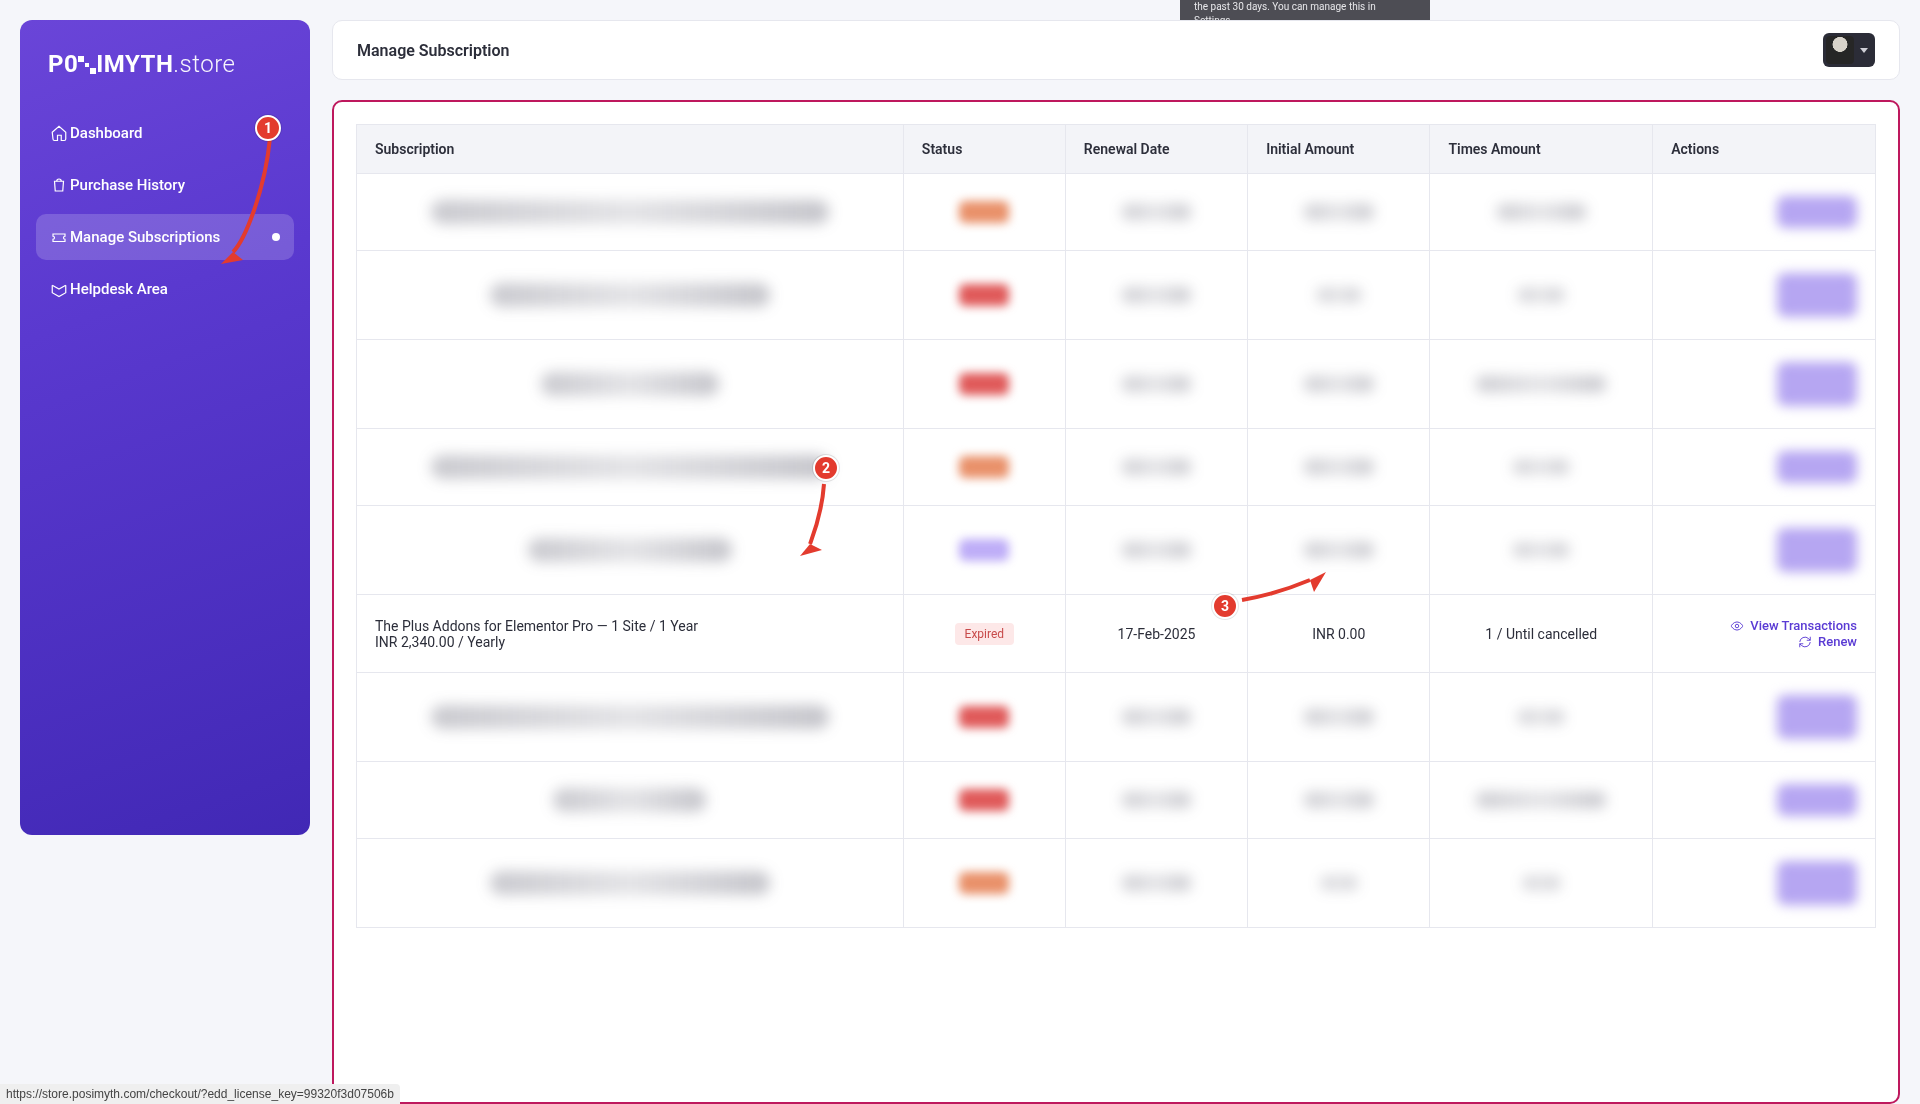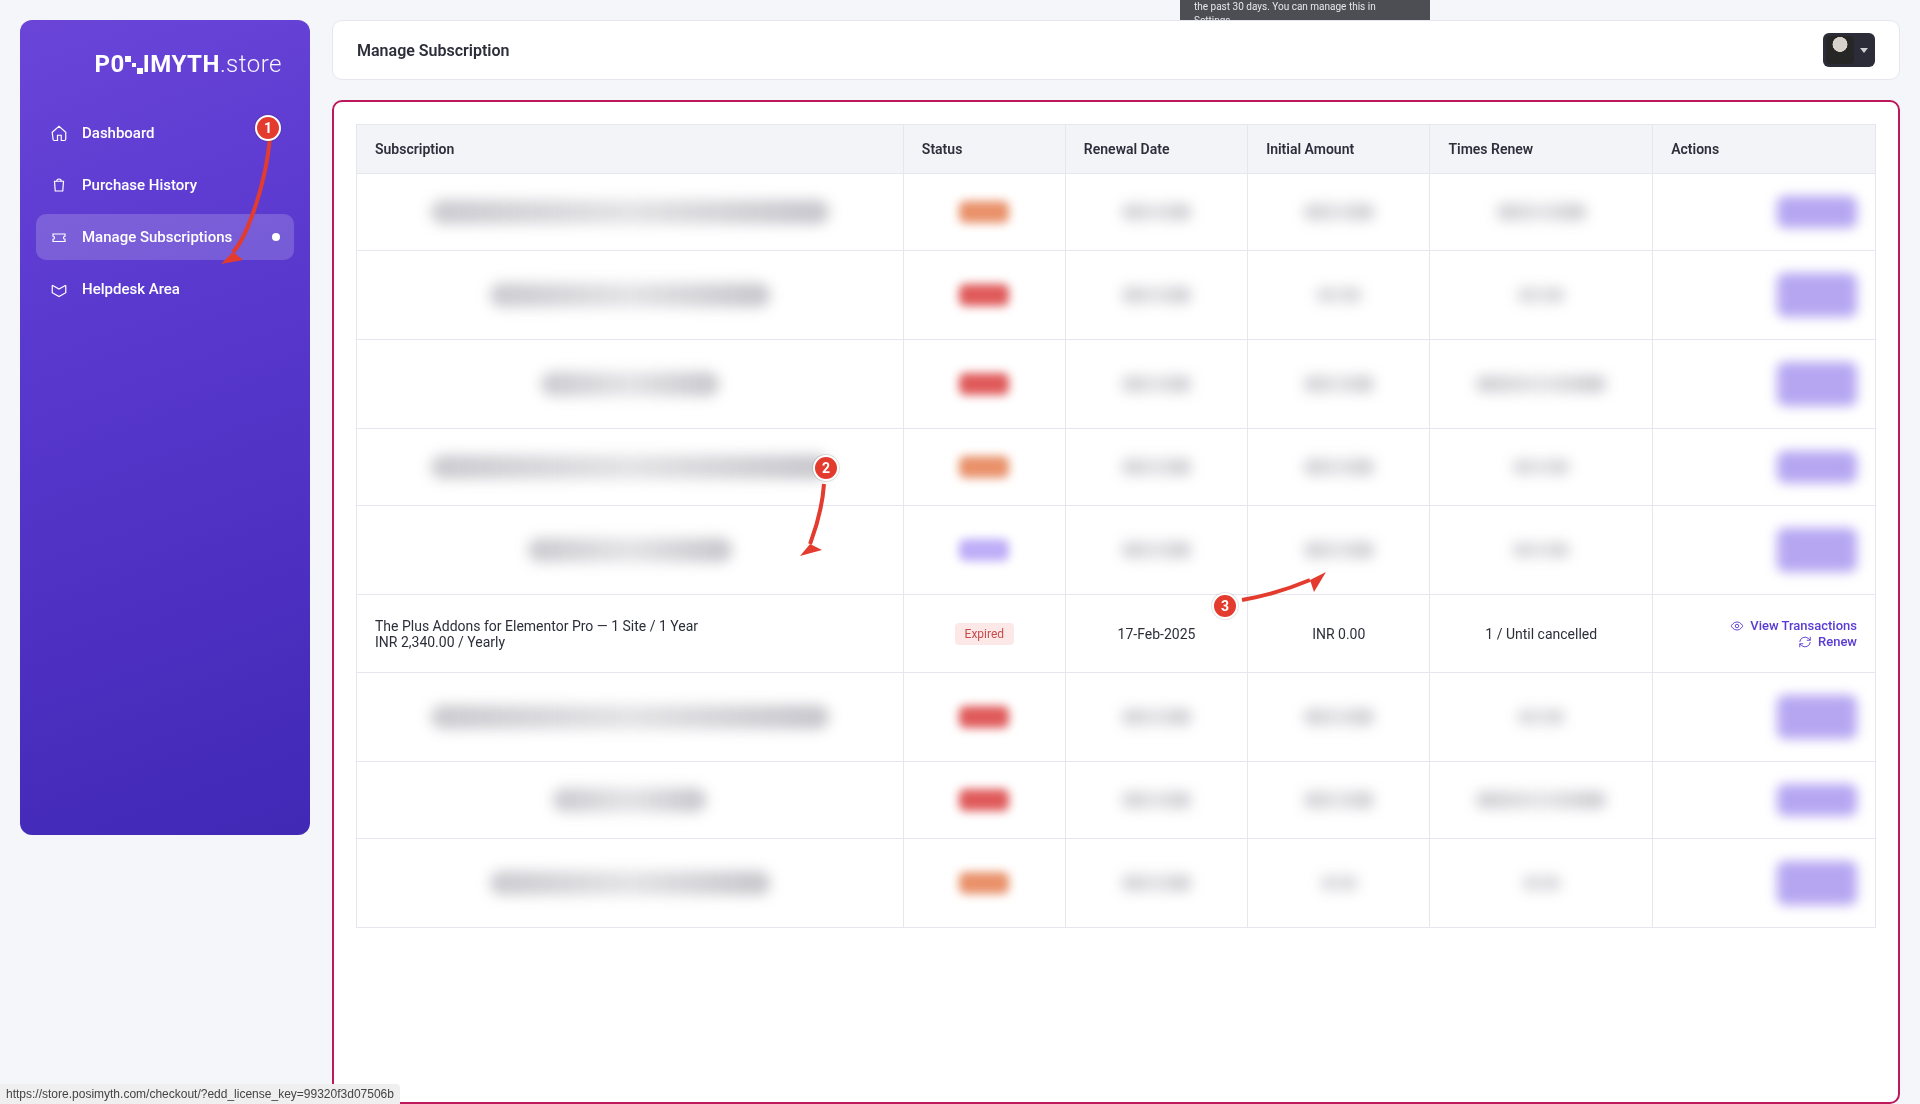--- a/index.html
+++ b/index.html
@@ -17,42 +17,41 @@
   .sidebar {
     position: absolute;
     left: 20px;
     top: 20px;
     width: 290px;
     height: 815px;
     border-radius: 12px;
     background: linear-gradient(160deg, #6a45d8 0%, #5a39cf 35%, #4128b5 100%);
     color: #fff;
     padding: 22px 0;
-    text-align: right;
   }
   .logo {
     padding: 8px 28px 32px 28px;
     font-size: 24px;
     font-weight: 700;
     letter-spacing: .5px;
   }
   .logo .thin { font-weight: 300; opacity:.95; }
   .logo .x {
     display:inline-block;
     width:18px; height:18px;
     position:relative;
     top:2px;
     background:
       linear-gradient(#fff,#fff) center/4px 4px no-repeat,
       linear-gradient(#fff,#fff) left top/6px 6px no-repeat,
       linear-gradient(#fff,#fff) right bottom/6px 6px no-repeat;
   }
   .nav { list-style:none; padding:0 16px; }
   .nav-item {
-    display:flex; align-items:center; gap:14px;
+    display:flex; align-items:center; gap:2px;
     padding:14px 14px;
     border-radius:10px;
     font-size:15px;
     font-weight:500;
     cursor:pointer;
     margin-bottom:6px;
     position:relative;
   }
   .nav-item.active {
     background: rgba(255,255,255,0.18);
@@ -296,21 +295,21 @@
       <col class="col-amt">
         <col class="col-bill">
         <col class="col-act">
     </colgroup>
     <thead>
       <tr>
         <th>Subscription</th>
         <th>Status</th>
         <th>Renewal Date</th>
         <th>Initial Amount</th>
-        <th>Times Renew</th>
+        <th>Times Amount</th>
         <th>Actions</th>
       </tr>
     </thead>
     <tbody>
 
       <tr class="blur-row">
         <td>
             <div class="smudge s1"></div>
           </td>
         <td>

